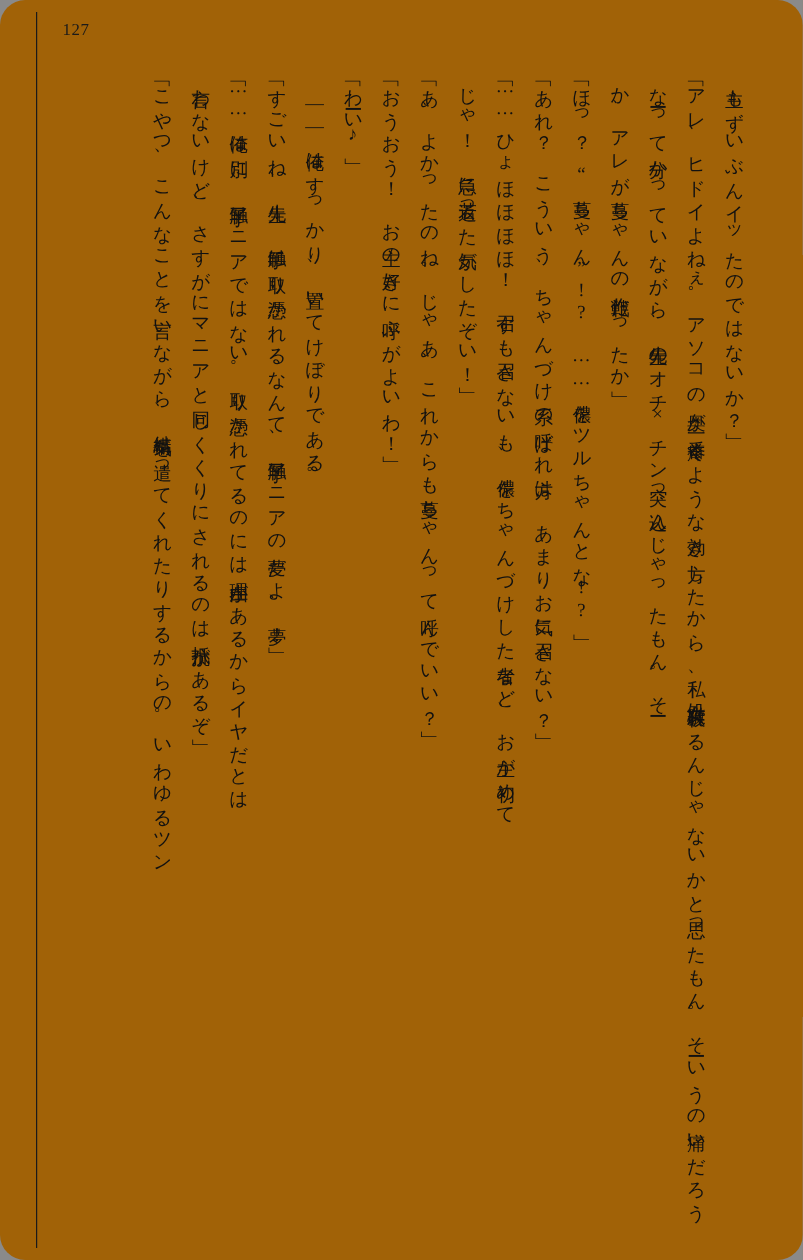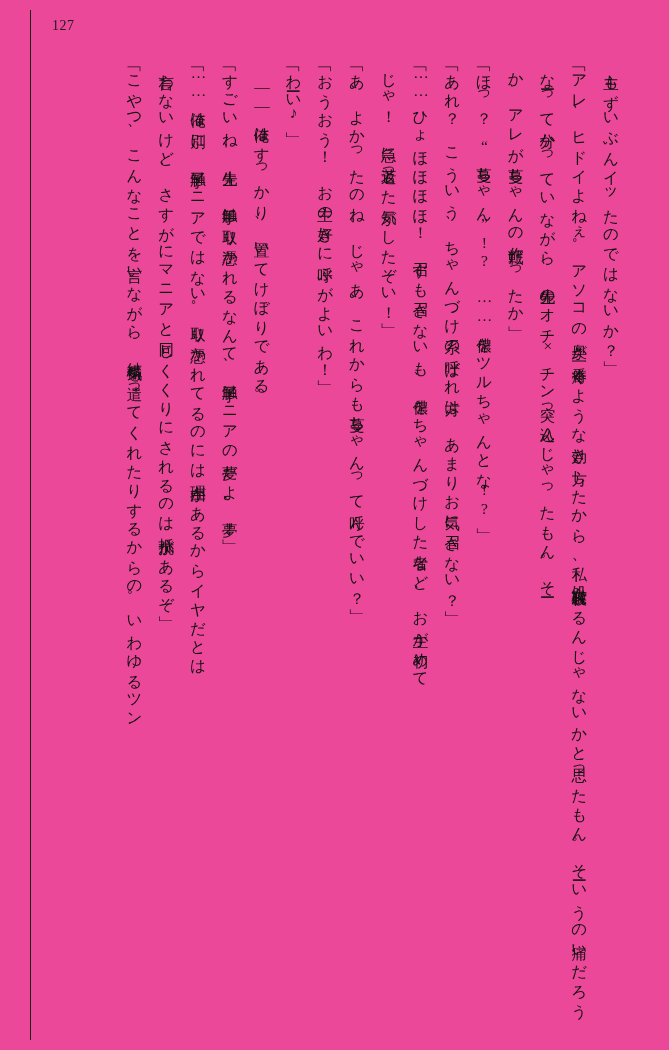--- a/index.html
+++ b/index.html
@@ -7,23 +7,24 @@
     padding: 0;
     background: #8a8a8a;
   }
   body {
     font-family: "Liberation Serif", "DejaVu Serif", serif;
   }
   .page {
     position: relative;
     width: 669px;
     height: 1050px;
-    background: #ec4899;
+    background: #a16207;
     overflow: hidden;
     box-sizing: border-box;
+    border-radius: 21px;
   }
   .page-number {
     position: absolute;
     top: 18px;
     left: 52px;
     font-size: 14px;
     color: #1a1a1a;
     letter-spacing: 0.5px;
   }
   .frame-line {

